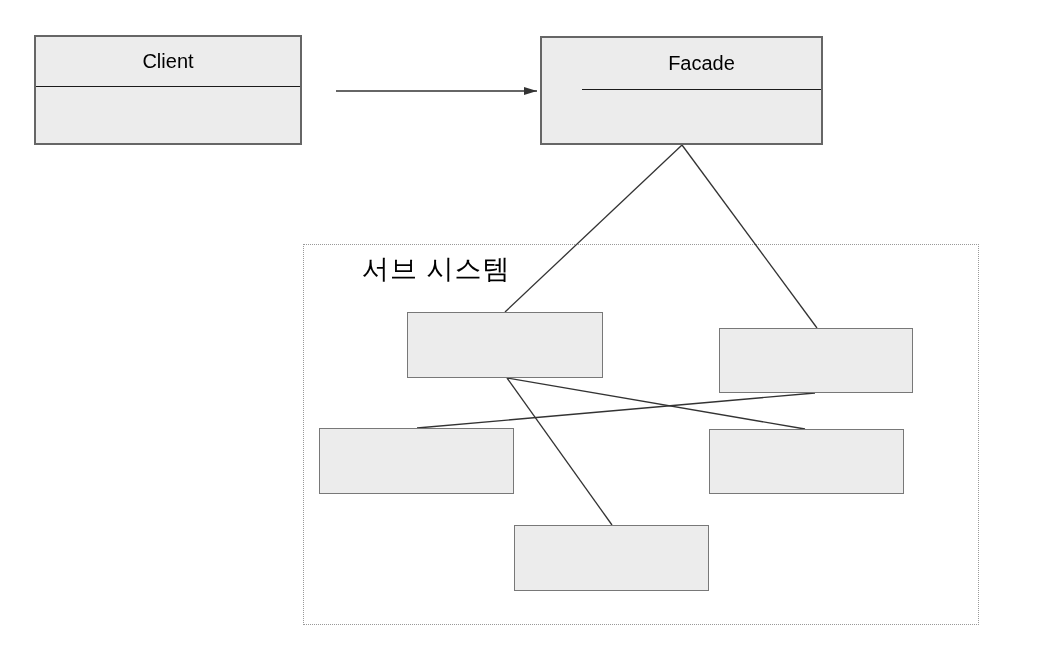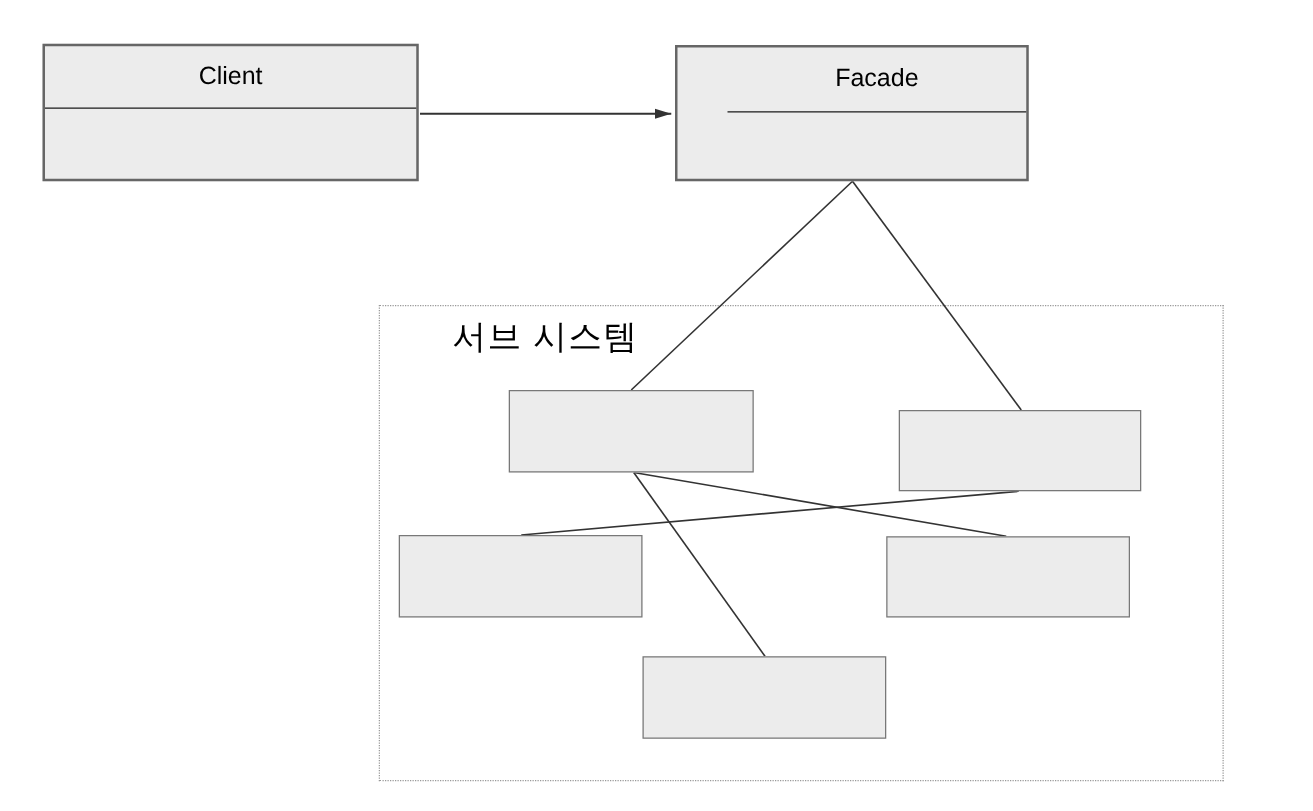--- a/index.html
+++ b/index.html
@@ -35,21 +35,21 @@
     align-items: center;
     justify-content: center;
     border-bottom: 1px solid #1a1a1a;
     font-size: 20px;
     color: #000000;
     box-sizing: border-box;
   }
   .client-box {
     left: 34px;
     top: 35px;
-    width: 301px;
+    width: 268px;
     height: 110px;
   }
   .client-box .uml-header { height: 50px; }
   .facade-box {
     left: 540px;
     top: 36px;
     width: 283px;
     height: 109px;
     padding-left: 40px;
   }

